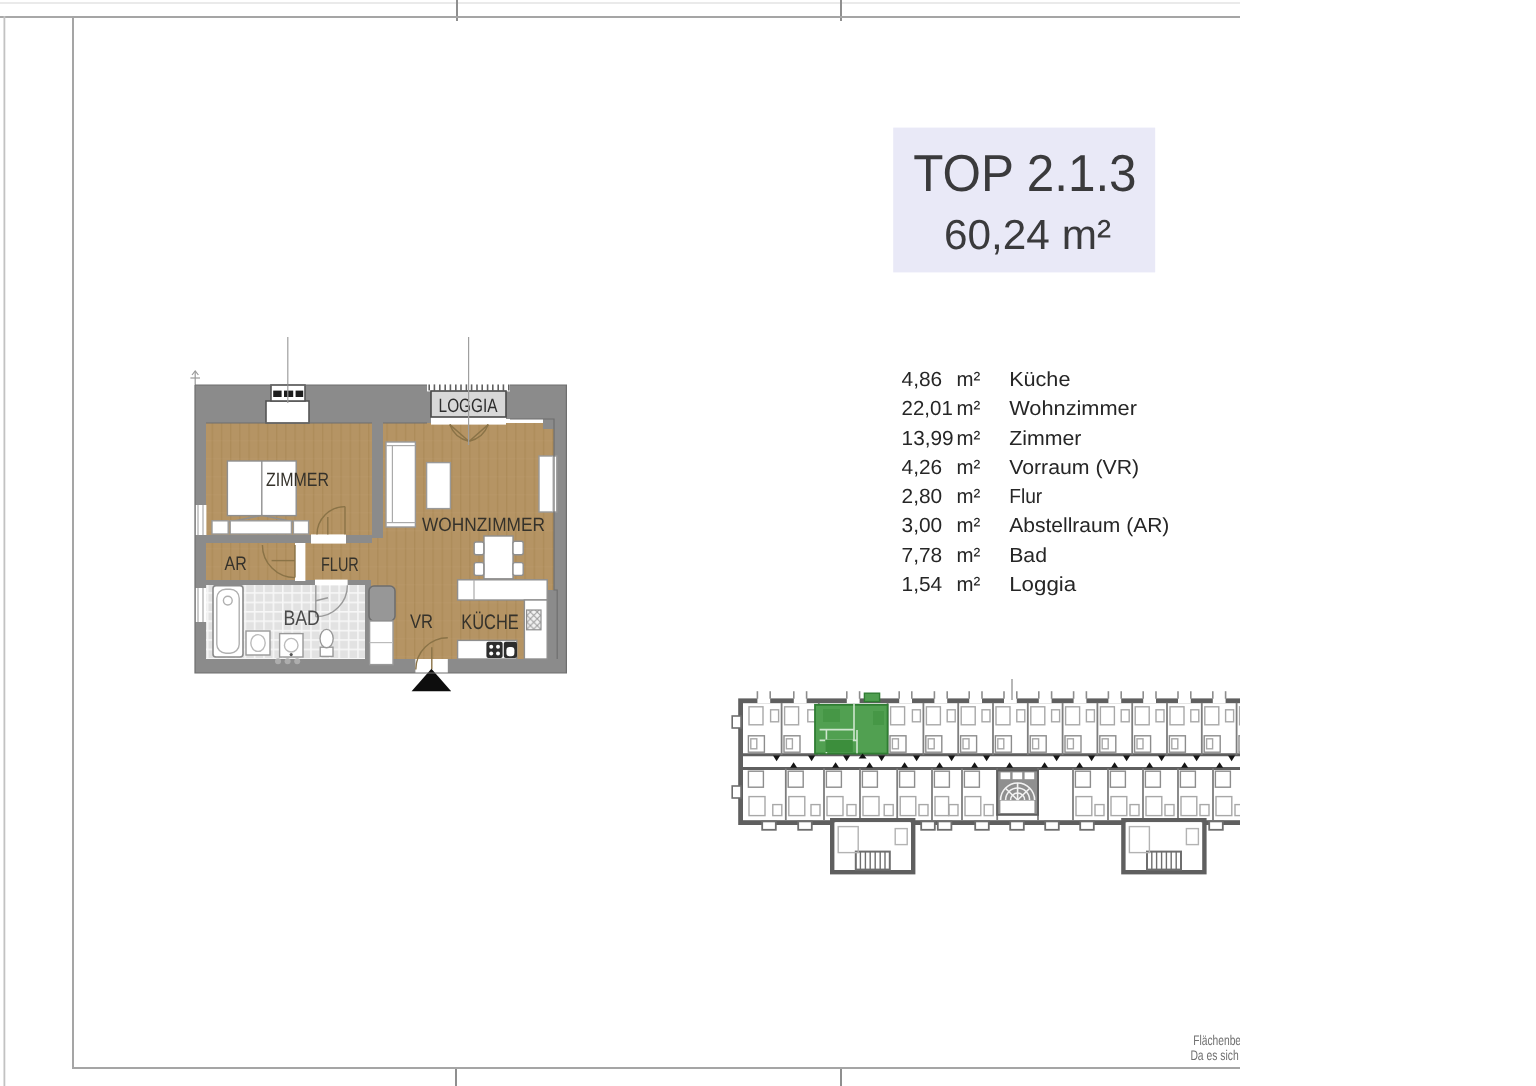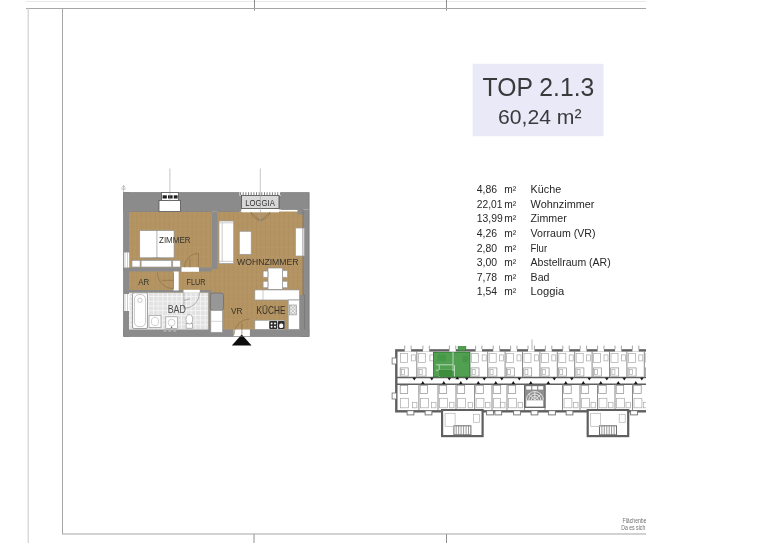--- a/index.html
+++ b/index.html
@@ -1,16 +1,16 @@
 <!DOCTYPE html>
 <html><head>
 <meta charset="utf-8">
 <style>
   html,body{margin:0;padding:0;background:#fff;}
-  #page{position:relative;width:620px;height:543px;background:#ffffff;font-family:"Liberation Sans",sans-serif;overflow:hidden;padding-left:26px;}
+  #page{position:relative;width:620px;height:543px;background:#ffffff;font-family:"Liberation Sans",sans-serif;overflow:hidden;}
   svg{display:block;}
   text{font-family:"Liberation Sans",sans-serif;}
 </style>
 </head>
 <body>
 <div id="page">
 <svg width="768" height="543" viewBox="0 0 768 543">
 <defs>
   <pattern id="wood" width="4.6" height="9" patternUnits="userSpaceOnUse">
     <rect width="4.6" height="9" fill="#b59464"></rect>

